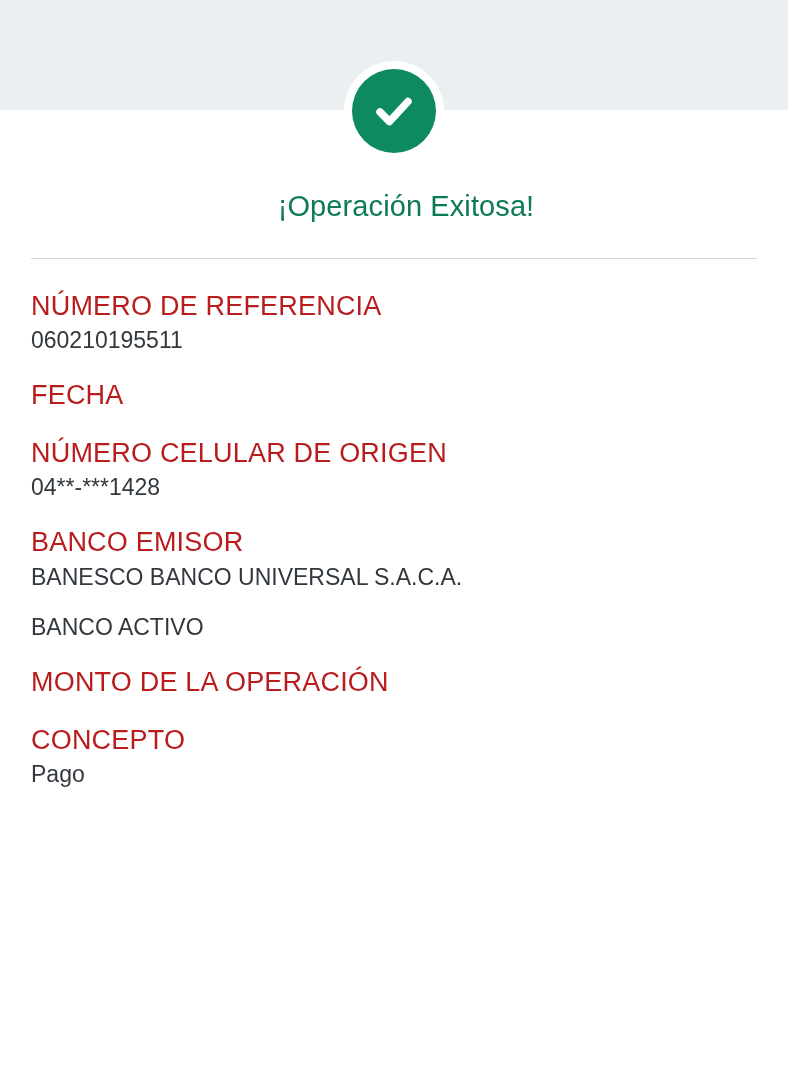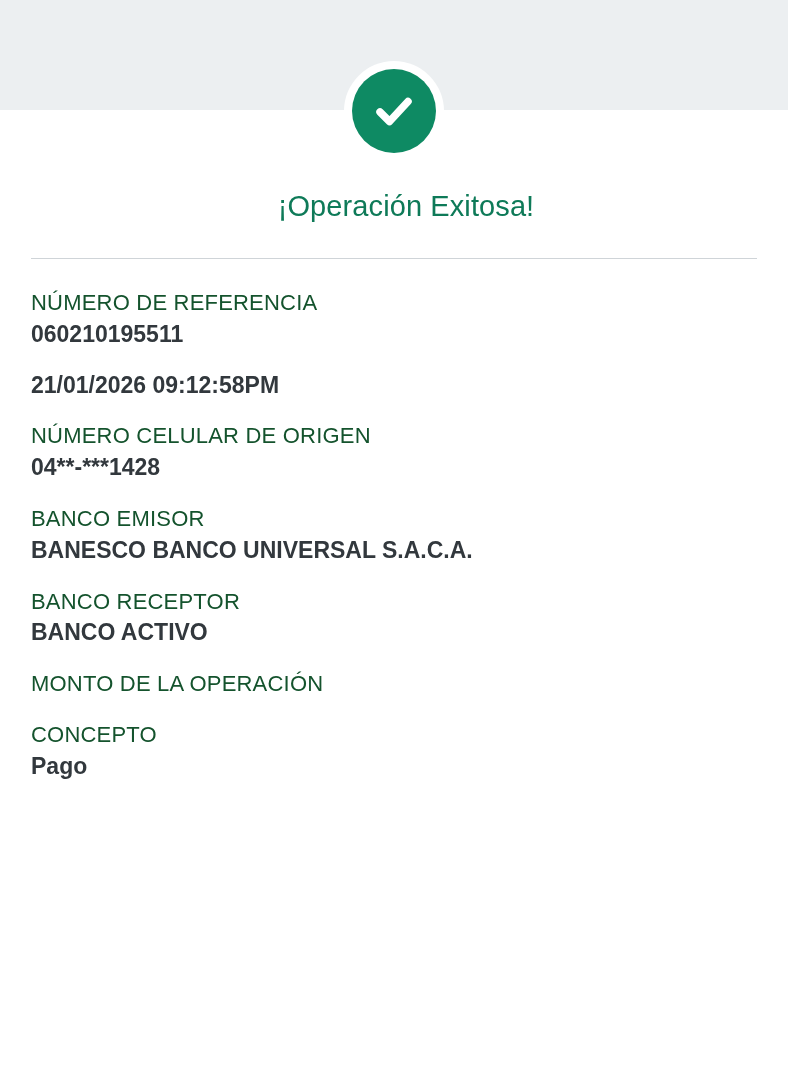--- a/index.html
+++ b/index.html
@@ -89,32 +89,32 @@
   .details {
     position: absolute;
     top: 288px;
     left: 31px;
     width: 726px;
   }
 
   .row { margin-bottom: 21px; }
 
   .row .label {
-    color: #14532d;
-    font-size: 22px;
+    color: #b91c1c;
+    font-size: 27px;
     font-weight: 400;
     letter-spacing: 0.2px;
     line-height: 1.35;
     text-transform: uppercase;
   }
 
   .row .value {
     color: #32383d;
     font-size: 23px;
-    font-weight: bold;
+    font-weight: normal;
     line-height: 1.3;
     margin-top: 2px;
   }
 </style>
 </head>
 <body>
 
 <div class="screen">
 
   <div class="top-band"></div>
@@ -134,39 +134,38 @@
   <div class="divider"></div>
 
   <div class="details">
 
     <div class="row">
       <div class="label">NÚMERO DE REFERENCIA</div>
       <div class="value">060210195511</div>
     </div>
 
     <div class="row">
-      <div class="value">21/01/2026 09:12:58PM</div>
+      <div class="label">FECHA</div>
     </div>
 
     <div class="row">
       <div class="label">NÚMERO CELULAR DE ORIGEN</div>
       <div class="value">04**-***1428</div>
     </div>
 
 
     <div class="row">
     </div>
 
     <div class="row">
       <div class="label">BANCO EMISOR</div>
       <div class="value">BANESCO BANCO UNIVERSAL S.A.C.A.</div>
     </div>
 
     <div class="row">
-      <div class="label">BANCO RECEPTOR</div>
       <div class="value">BANCO ACTIVO</div>
     </div>
 
     <div class="row">
       <div class="label">MONTO DE LA OPERACIÓN</div>
     </div>
 
     <div class="row">
       <div class="label">CONCEPTO</div>
       <div class="value">Pago</div>

